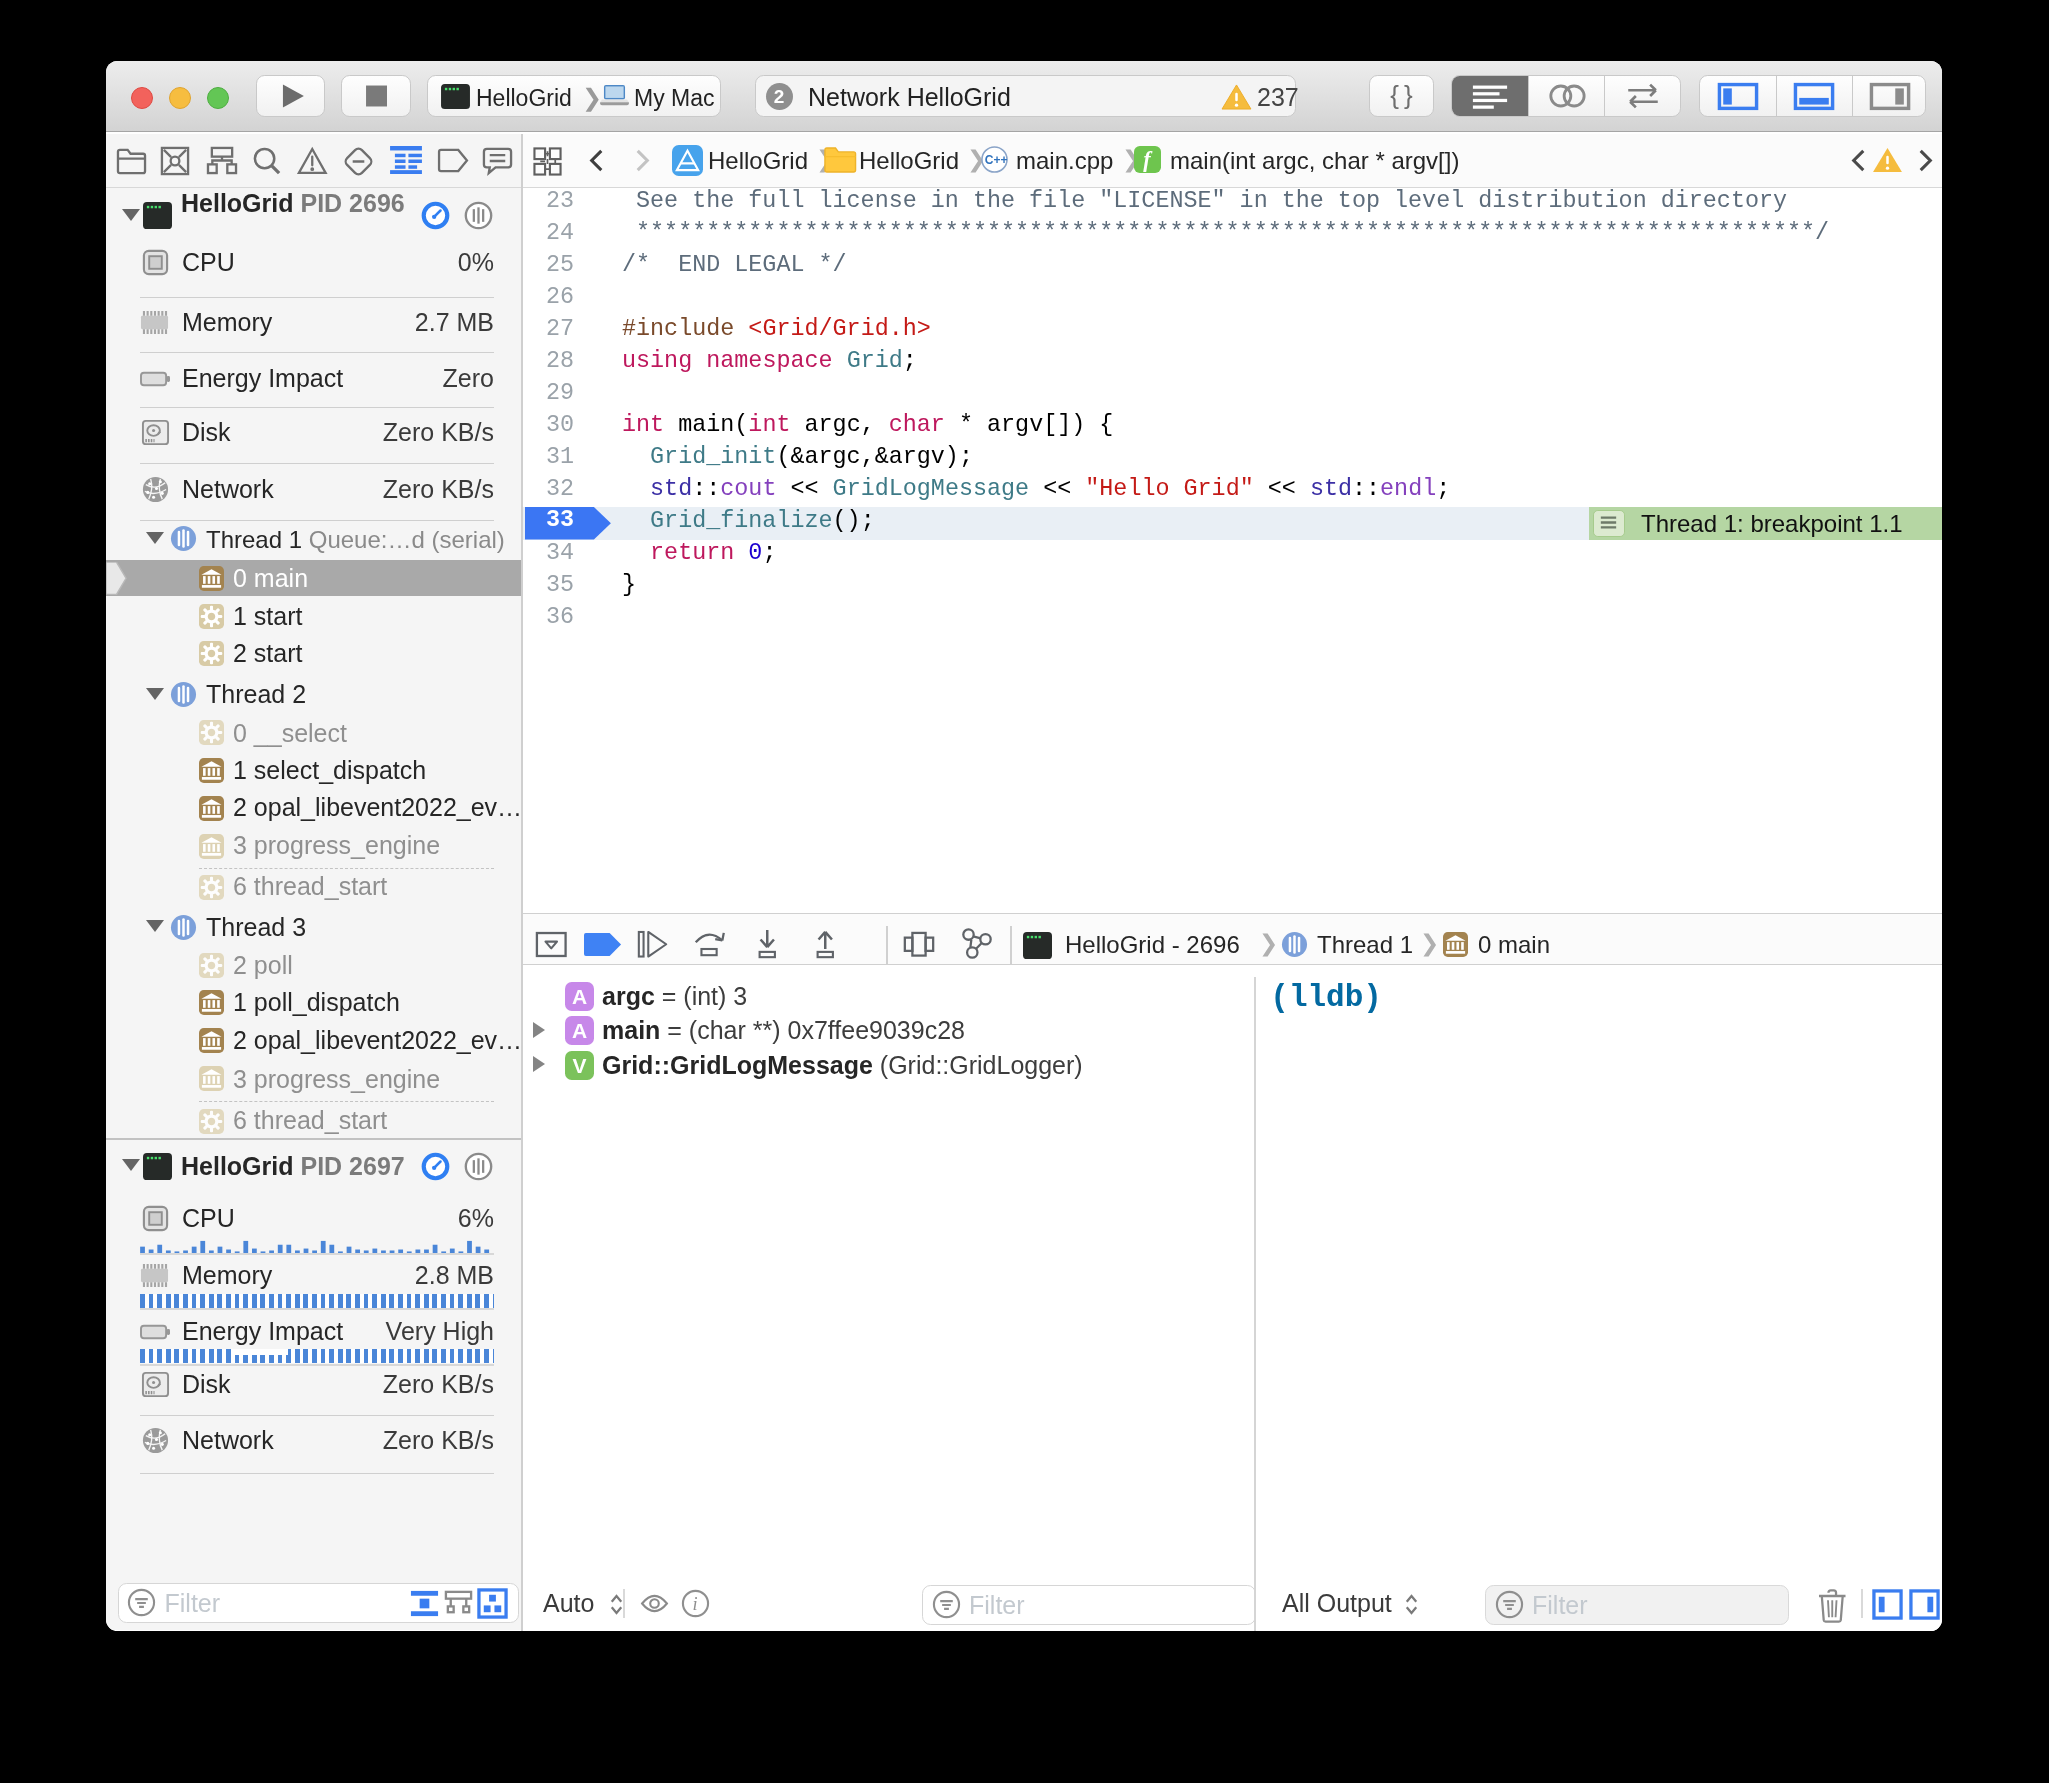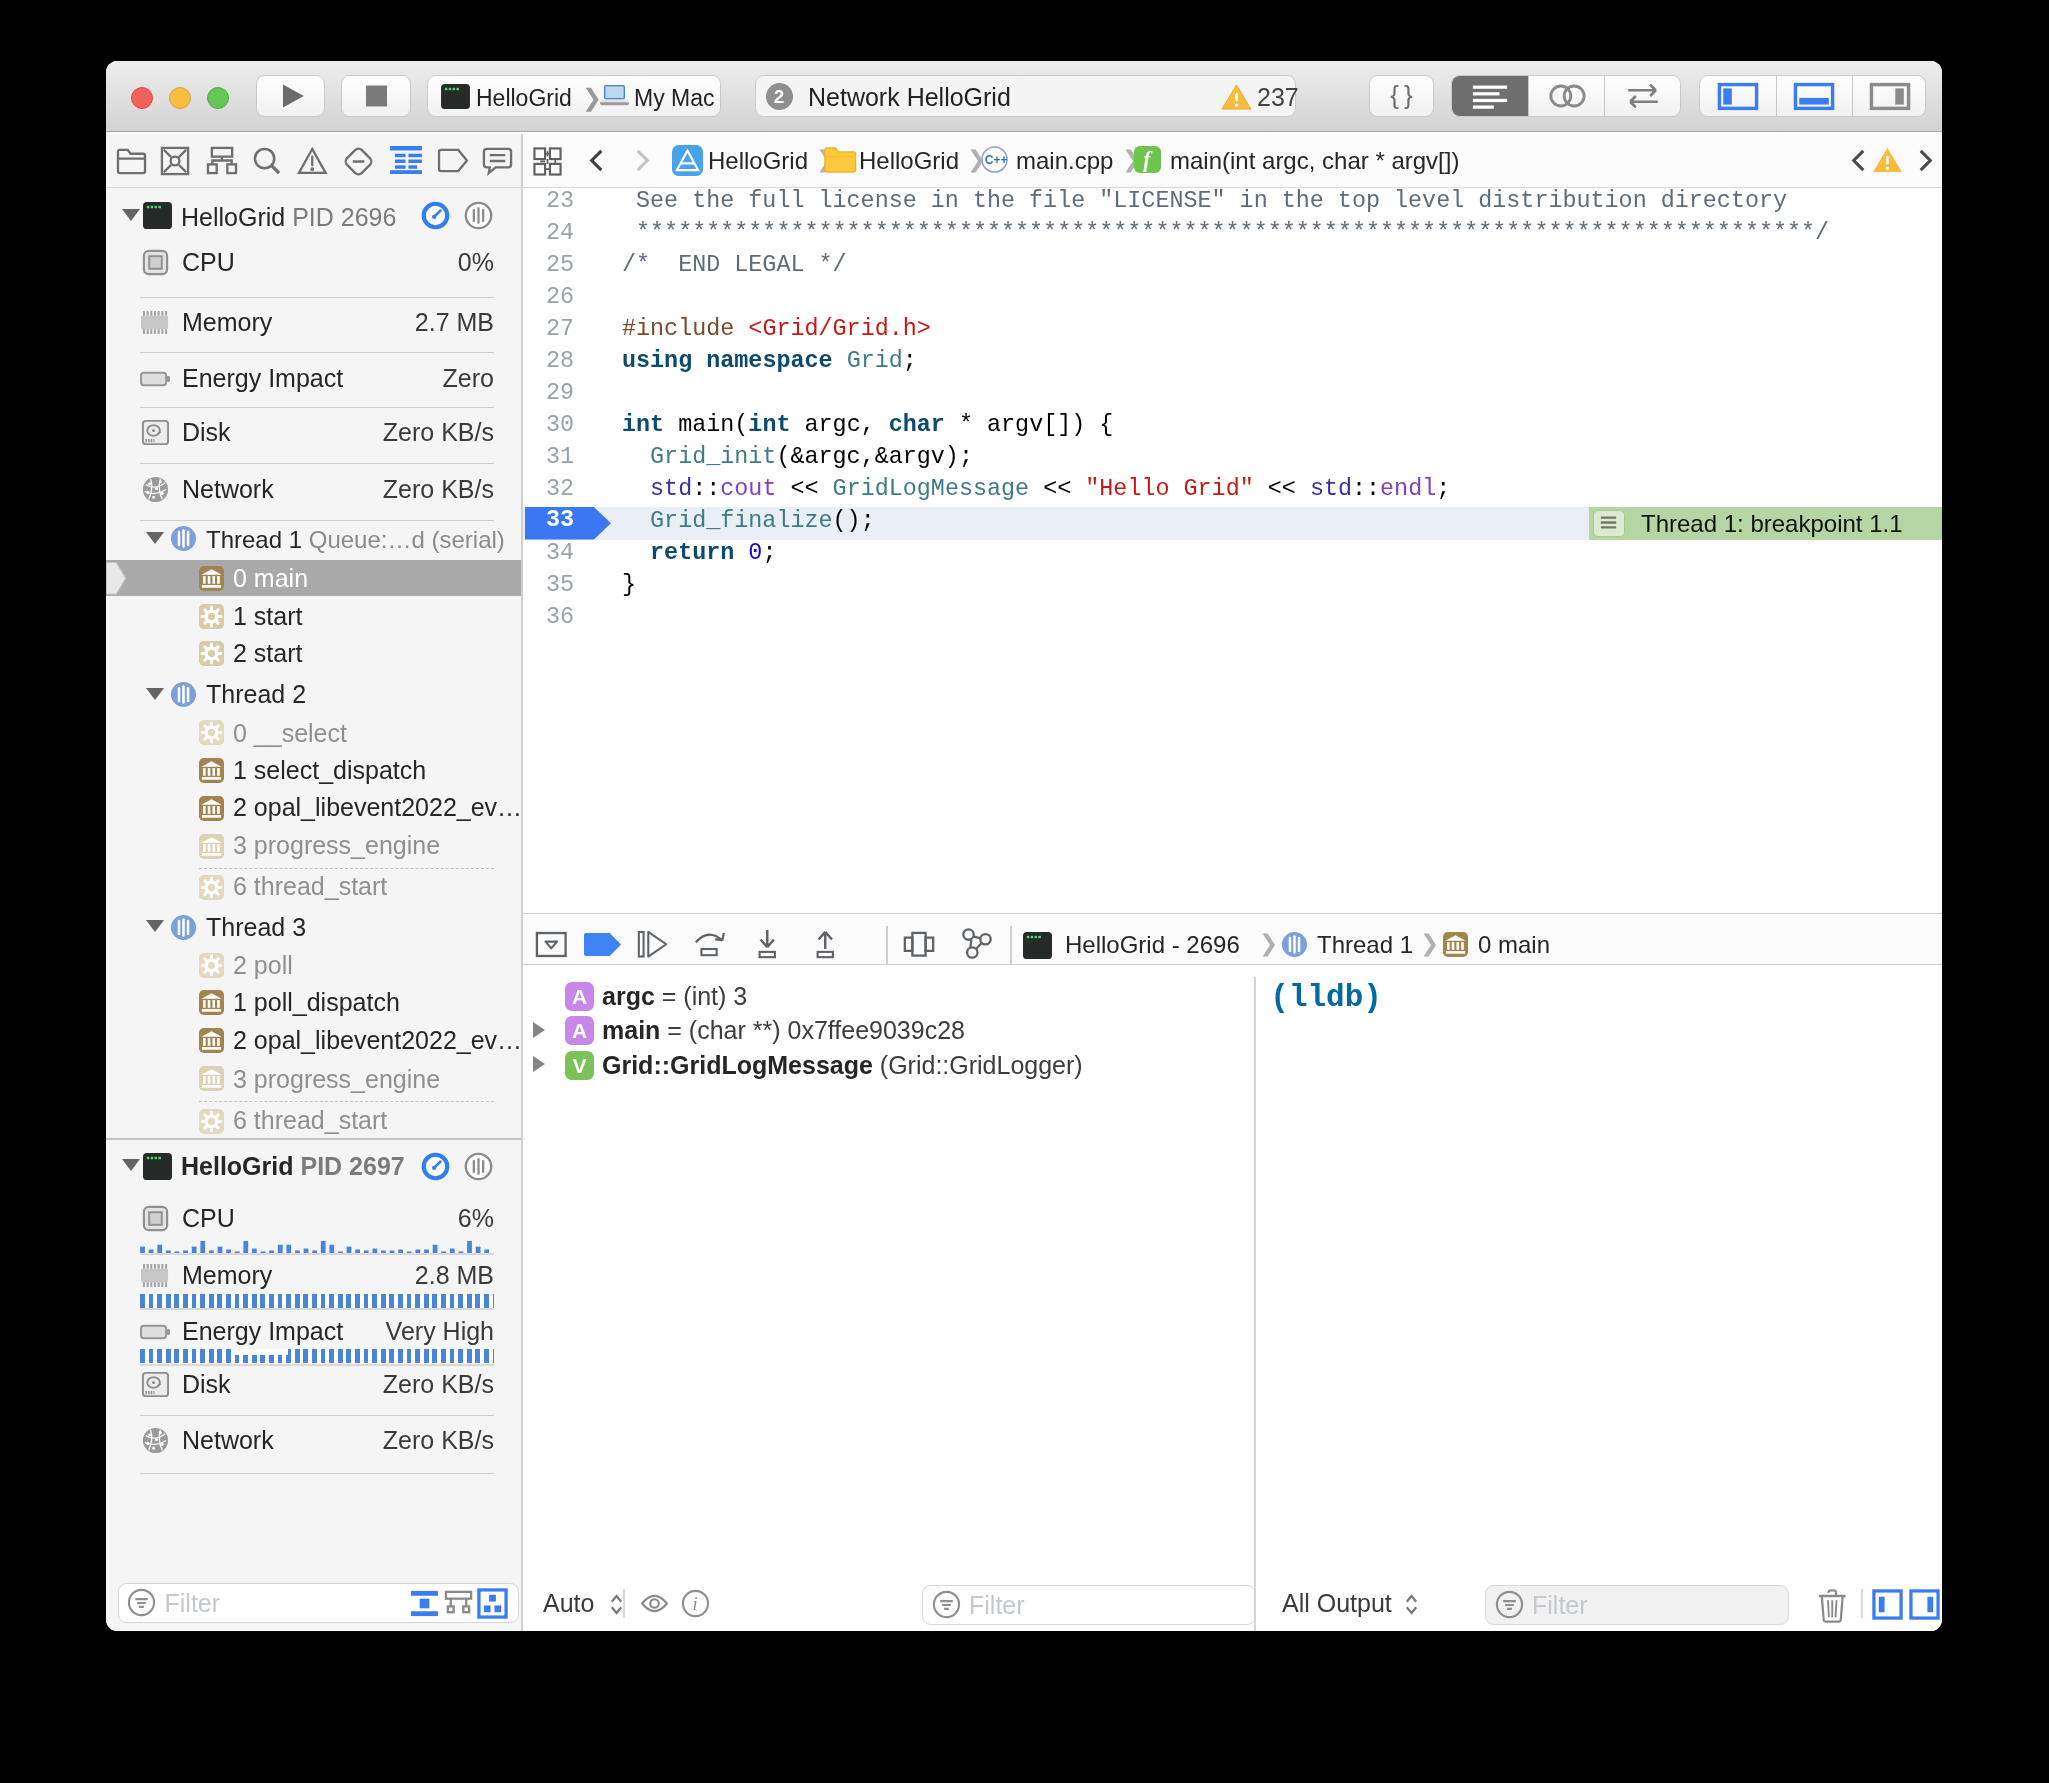--- a/index.html
+++ b/index.html
@@ -19,21 +19,21 @@
 #console{left:1150px;top:916px;width:686px;height:654px;background:#fff}
 #vcdiv{left:1148px;top:916px;width:1.9px;height:654px;background:#d5d5d5}
 .row{position:absolute;height:29px;line-height:29px;font-size:25px;color:#262626;white-space:nowrap}
 .dim{color:#8f8f8f}
 .val{position:absolute;text-align:right;font-size:25px;color:#3a3a3a;height:29px;line-height:29px}
 .sep{position:absolute;left:34px;width:354px;height:1px;background:#cfcfcf}
 .dash{position:absolute;left:93px;width:295px;border-top:1.9px dashed #c3c3c3}
 .tri-d{position:absolute;width:0;height:0;border-left:9.6px solid transparent;border-right:9.6px solid transparent;border-top:12.4px solid #646464}
 .tri-r{position:absolute;width:0;height:0;border-top:8.6px solid transparent;border-bottom:8.6px solid transparent;border-left:12.4px solid #848484}
 .code{font-family:"Liberation Mono",monospace;font-size:23.4px;line-height:32px;white-space:pre}
-.k{color:#0c4a6e;font-weight:bold}.cm{color:#5d6c7b}.pp{color:#7a4a2b}.st{color:#c41a16}.ty{color:#3e7a87}.nm{color:#1c00cf}.sd{color:#3b2fa5}.fn{color:#8440bd}
+.k{color:#be185d;font-weight:normal}.cm{color:#5d6c7b}.pp{color:#7a4a2b}.st{color:#c41a16}.ty{color:#3e7a87}.nm{color:#1c00cf}.sd{color:#3b2fa5}.fn{color:#8440bd}
 .chip{position:absolute;width:29px;height:29px;border-radius:6.7px;color:#fff;text-align:center;font-size:21px;line-height:29px;font-weight:bold}
 </style>
 </head>
 <body>
 <div id="win">
 <div class="a" id="toolbar">
 <div class="a" style="left:25px;top:26px;width:22px;height:22px;border-radius:50%;background:#f2625c;border:1px solid #df4a43"></div>
 <div class="a" style="left:63px;top:26px;width:22px;height:22px;border-radius:50%;background:#f6bd40;border:1px solid #e0a430"></div>
 <div class="a" style="left:101px;top:26px;width:22px;height:22px;border-radius:50%;background:#63c655;border:1px solid #4eae41"></div>
 <div class="tbtn" style="left:150px;width:69px"><svg width="69" height="40" viewBox="0 0 72 42">
@@ -222,21 +222,21 @@
 </div>
 <div class="a" id="sidebar">
 <div class="tri-d" style="left:16.3px;top:21px"></div>
 <svg class="a" style="left:37px;top:13.4px" width="29" height="29" viewBox="0 0 30 30">
         <rect x="0" y="1" width="30" height="28" rx="4" fill="#262a28"></rect>
         <rect x="4" y="5" width="2.5" height="2.5" fill="#48e06c"></rect>
         <rect x="8" y="5" width="2.5" height="2.5" fill="#48e06c"></rect>
         <rect x="12" y="5" width="2.5" height="2.5" fill="#48e06c"></rect>
         <rect x="16" y="5" width="2.5" height="2.5" fill="#48e06c"></rect>
       </svg>
-<div class="row" style="left:75px;top:15px;font-weight:normal">HelloGrid <span style="color:#7b7b7b">PID 2696</span></div>
+<div class="row" style="left:75px;top:1px;font-weight:bold">HelloGrid <span style="color:#7b7b7b">PID 2696</span></div>
 <svg class="a" style="left:315px;top:13.4px" width="29" height="29" viewBox="0 0 32 32">
         <circle cx="16" cy="16" r="13" fill="#fff" stroke="#2f7ff2" stroke-width="4.6"></circle>
         <path d="M15 17 L21.5 10.5" stroke="#2f7ff2" stroke-width="2.8" stroke-linecap="round"></path>
         <circle cx="14.5" cy="17.5" r="2.4" fill="#2f7ff2"></circle>
       </svg>
 <svg class="a" style="left:358px;top:13.4px" width="29" height="29" viewBox="0 0 32 32">
         <circle cx="16" cy="16" r="14" fill="#fff" stroke="#8a8a8a" stroke-width="2.6"></circle>
         <g fill="#8a8a8a">
           <rect x="9.6" y="9" width="2.5" height="14"></rect>
           <rect x="14.75" y="7" width="2.5" height="18"></rect>

